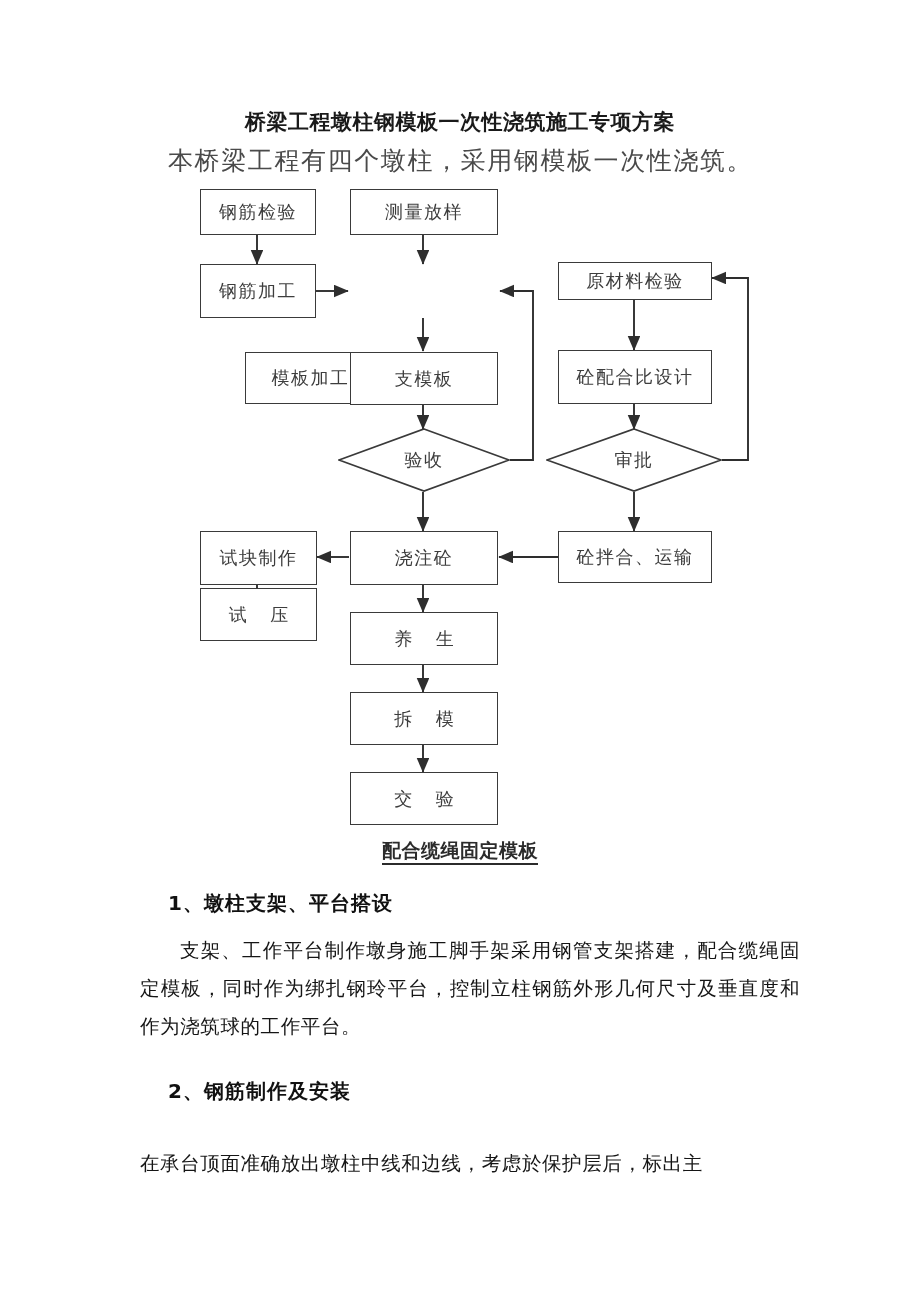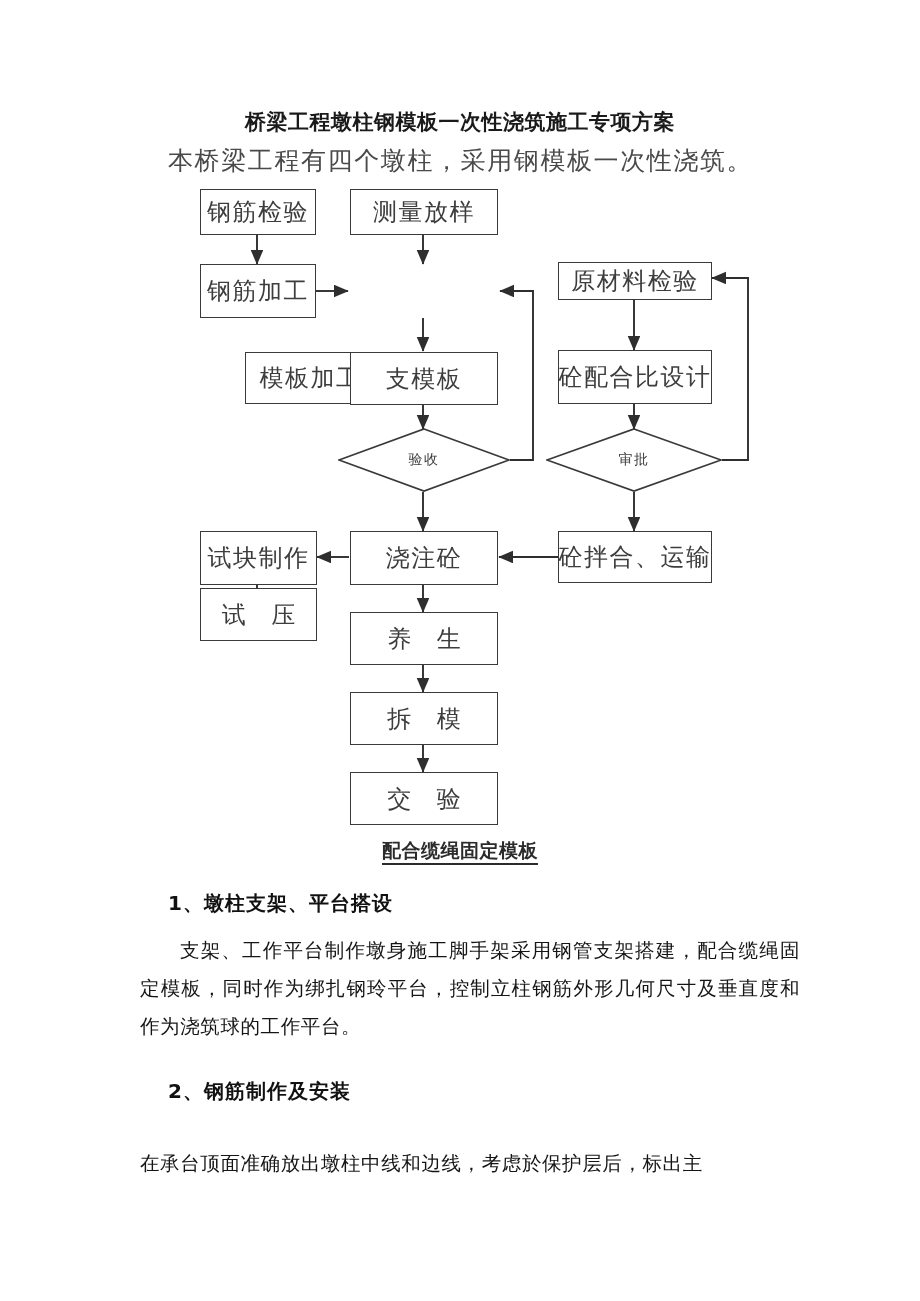--- a/index.html
+++ b/index.html
@@ -92,42 +92,42 @@
     height: 880px;
   }
   .node {
     position: absolute;
     box-sizing: border-box;
     border: 1.6px solid #3a3a3a;
     background: #ffffff;
     display: flex;
     align-items: center;
     justify-content: center;
-    font-size: 24px;
+    font-size: 18px;
     letter-spacing: 1.5px;
     color: #3d3d3d;
     font-family: "DejaVu Serif", "Liberation Serif", serif;
     white-space: nowrap;
   }
   .node.wide-space { letter-spacing: 9px; text-indent: 9px; }
 
   .diamond-wrap {
     position: absolute;
     display: flex;
     align-items: center;
     justify-content: center;
   }
   .diamond-wrap svg {
     position: absolute;
     left: 0;
     top: 0;
   }
   .diamond-label {
     position: relative;
-    font-size: 14px;
+    font-size: 18px;
     letter-spacing: 1.5px;
     color: #3d3d3d;
     font-family: "DejaVu Serif", "Liberation Serif", serif;
     white-space: nowrap;
   }
   #edges {
     position: absolute;
     left: 0;
     top: 0;
     width: 920px;

